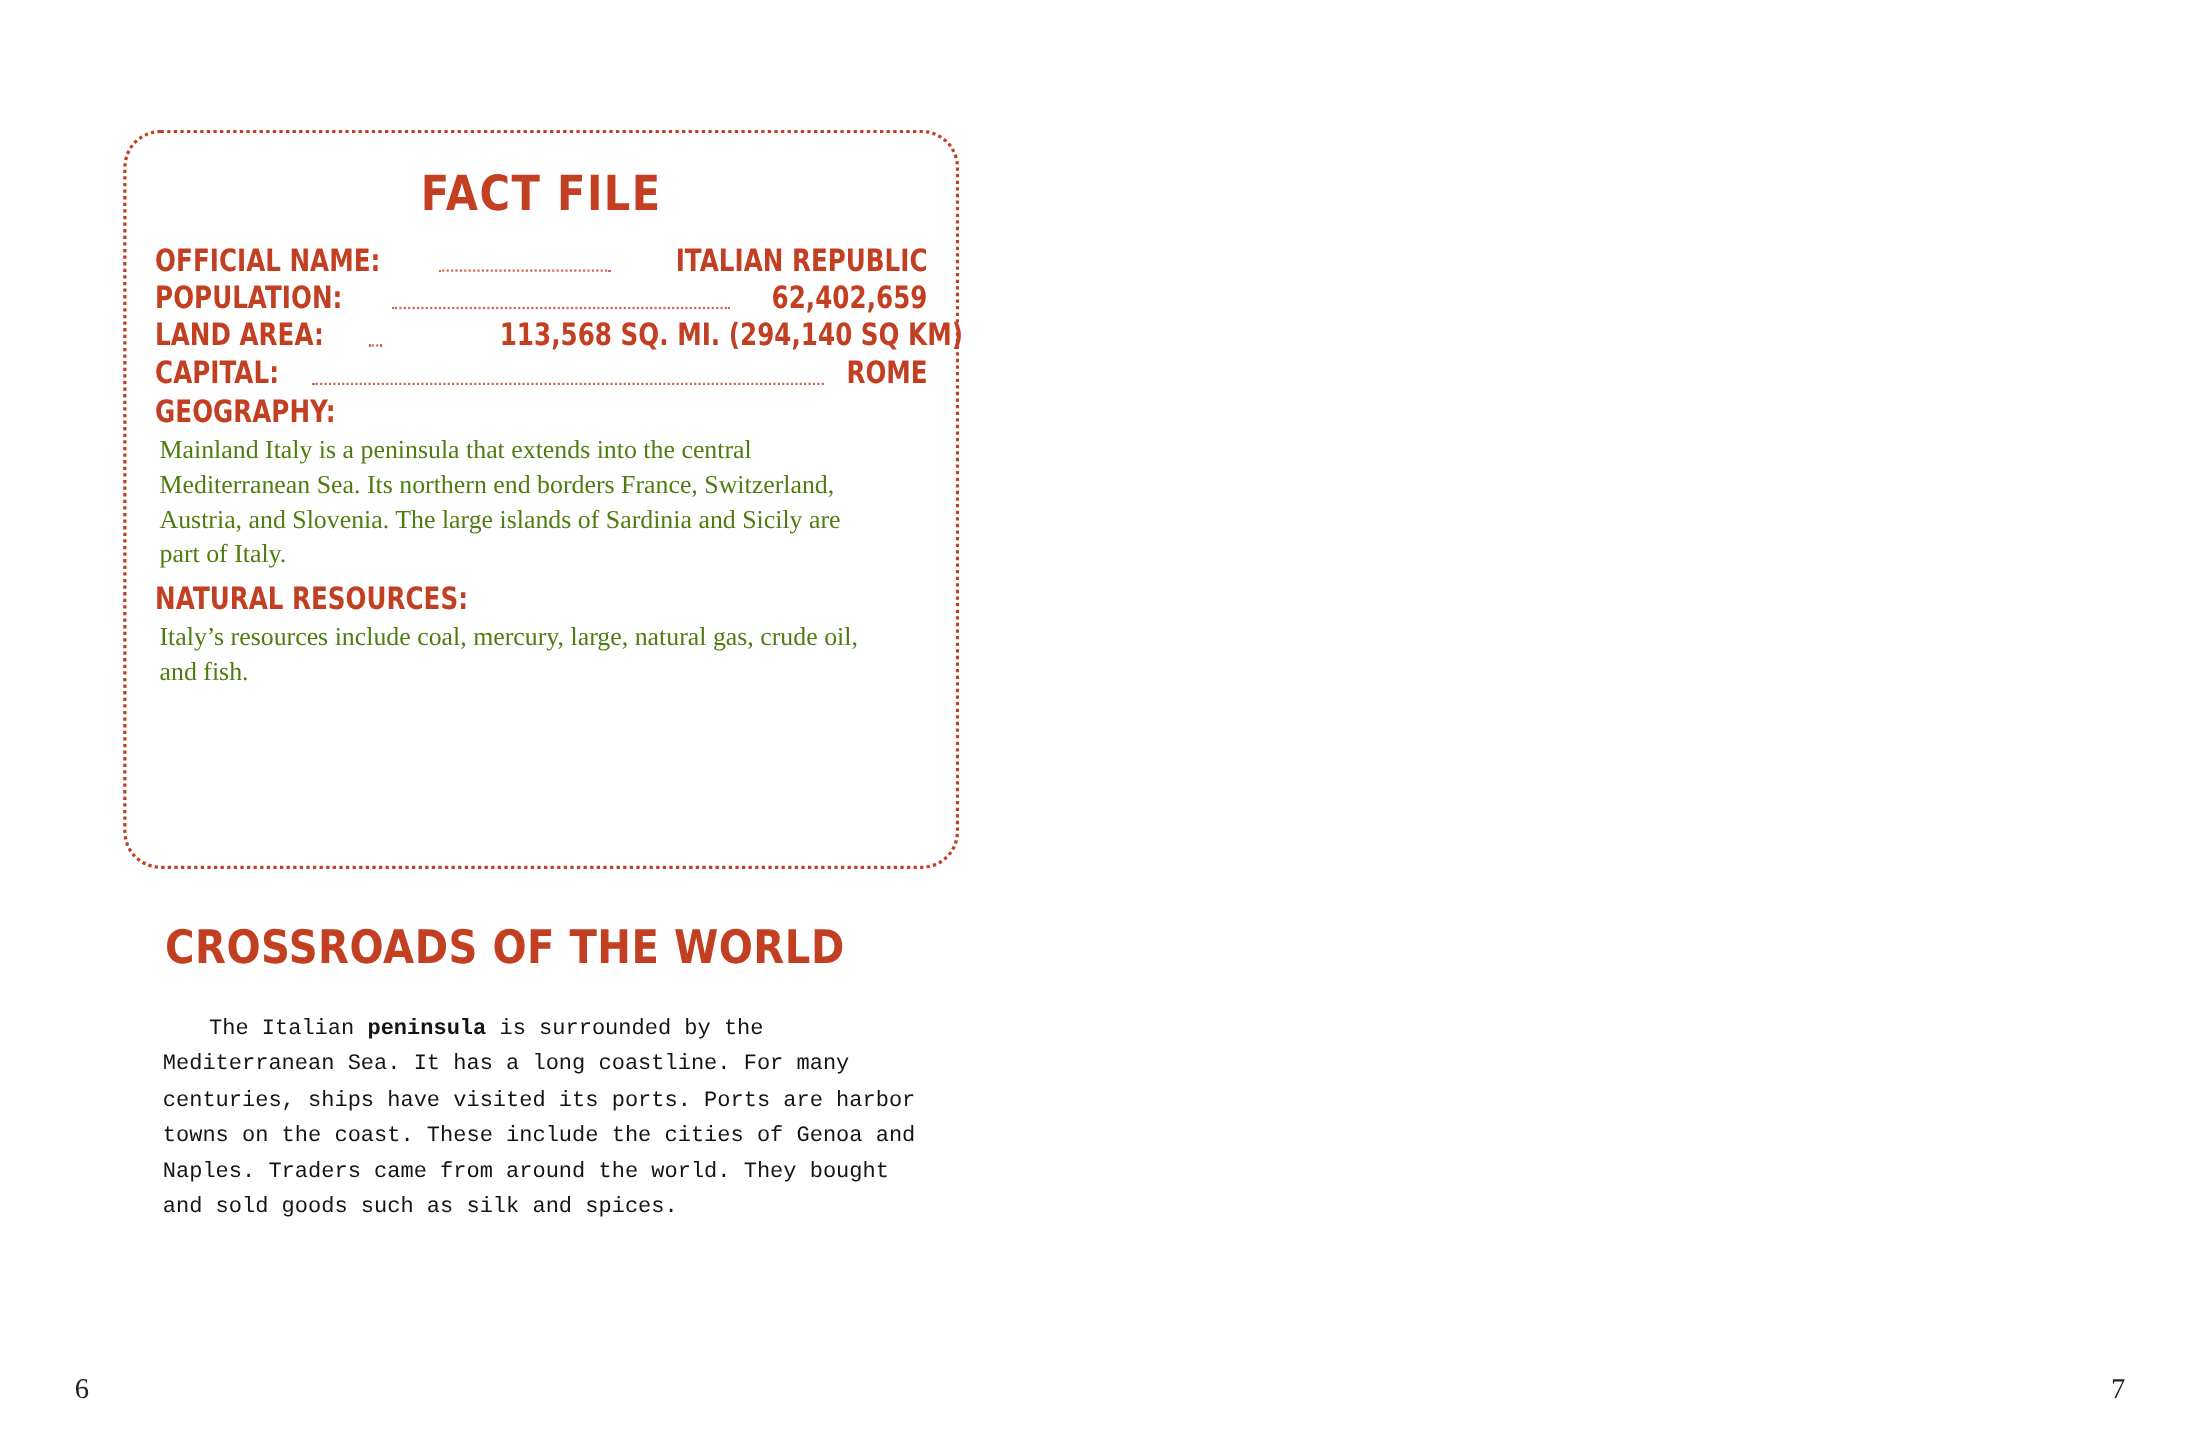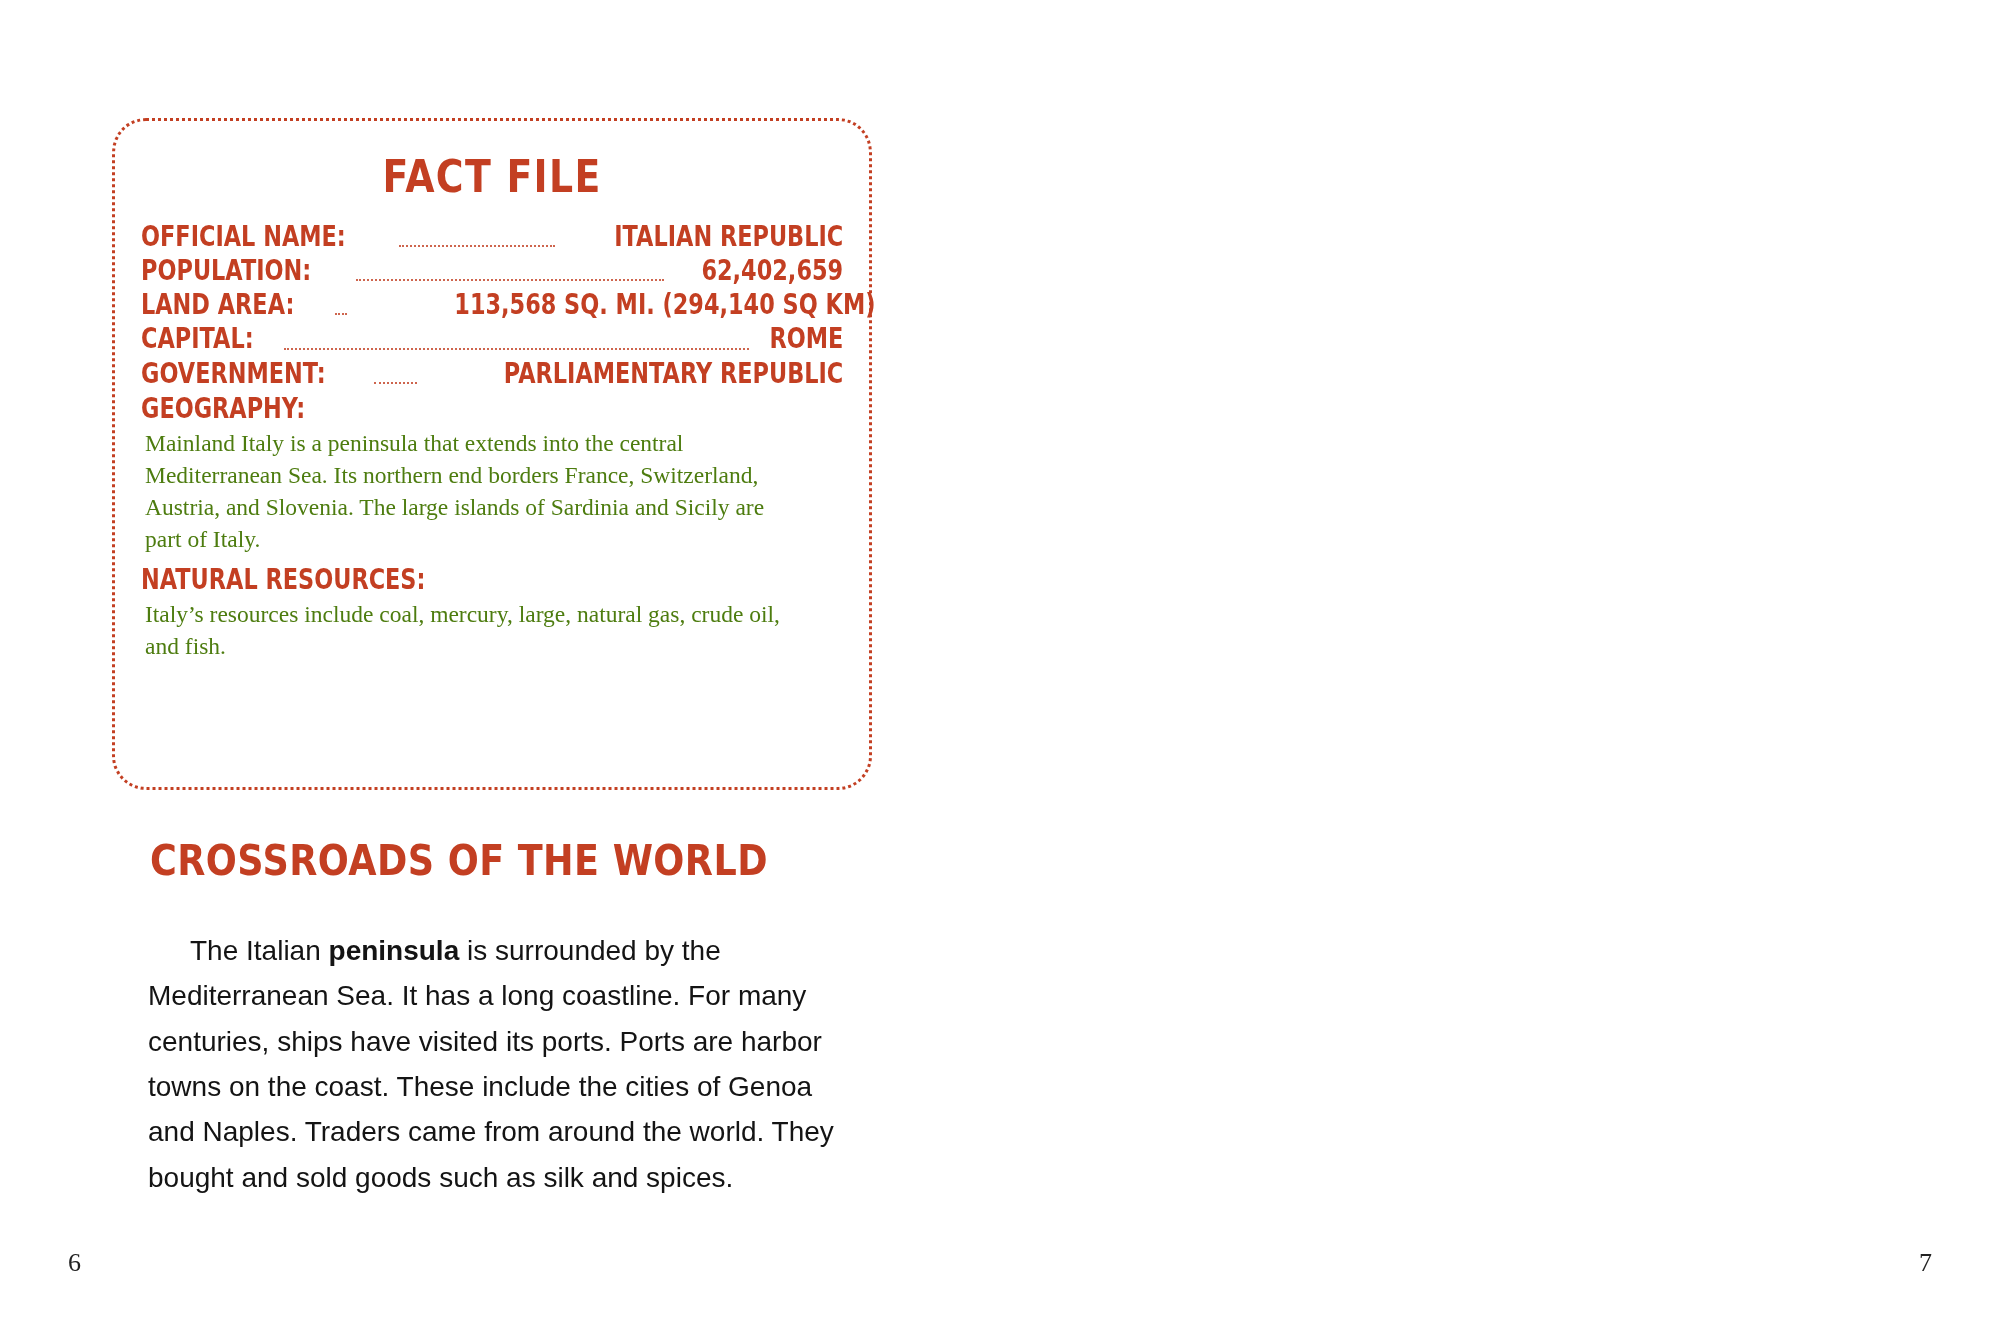--- a/index.html
+++ b/index.html
@@ -115,22 +115,22 @@
     font-size: 42px;
     letter-spacing: 0.5px;
     transform: scaleX(0.87);
     transform-origin: left center;
   }
   .left-body {
     position: absolute;
     left: 148px;
     top: 900px;
     width: 688px;
-    font-family: Liberation Sans, sans-serif;
-    font-size: 28px;
+    font-family: Liberation Mono, monospace;
+    font-size: 20px;
     line-height: 1.62;
     color: #141414;
     text-indent: 42px;
   }
   .left-body b { font-weight: bold; }
 
   .folio {
     position: absolute;
     bottom: 42px;
     font-family: "Liberation Serif", serif;
@@ -169,25 +169,20 @@
           <span class="ff-value">113,568 SQ. MI. (294,140 SQ KM)</span>
         </div>
 
         <div class="ff-row">
           <span class="ff-label">CAPITAL:</span>
           <span class="ff-dots"></span>
           <span class="ff-value">ROME</span>
         </div>
 
 
-        <div class="ff-row">
-          <span class="ff-label">GOVERNMENT:</span>
-          <span class="ff-dots"></span>
-          <span class="ff-value">PARLIAMENTARY REPUBLIC</span>
-        </div>
 
 
         <div class="ff-sub-label">GEOGRAPHY:</div>
         <div class="ff-body">Mainland Italy is a peninsula that extends into the central Mediterranean Sea. Its northern end borders France, Switzerland, Austria, and Slovenia. The large islands of Sardinia and Sicily are part of Italy.</div>
 
         <div class="ff-sub-label">NATURAL RESOURCES:</div>
         <div class="ff-body">Italy’s resources include coal, mercury, large, natural gas, crude oil, and fish.</div>
       </div>
     </div>
 

